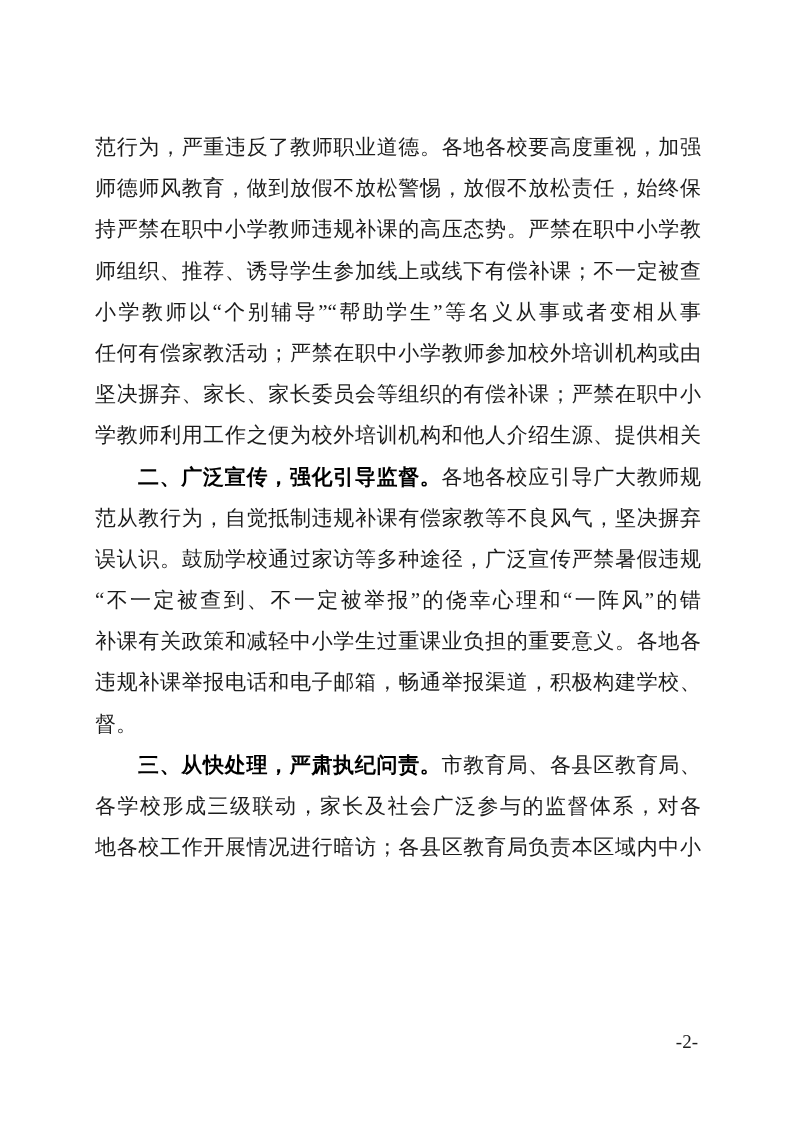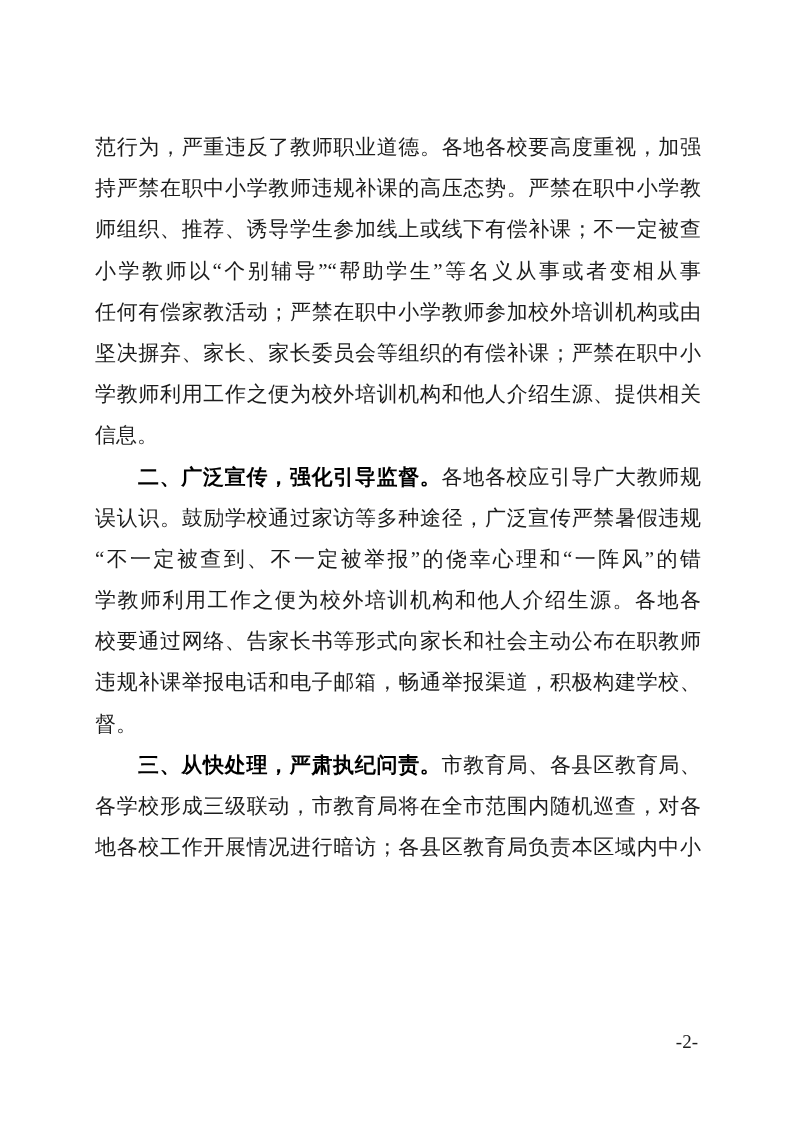--- a/index.html
+++ b/index.html
@@ -54,37 +54,37 @@
   }
 </style>
 </head>
 <body>
 
 <div class="page">
 
   <div class="doc-body">
 
     <div class="text-line">范行为，严重违反了教师职业道德。各地各校要高度重视，加强</div>
+    <div class="text-line">师德师风教育，做到放假不放松警惕，放假不放松责任，始终保</div>
     <div class="text-line">持严禁在职中小学教师违规补课的高压态势。严禁在职中小学教</div>
     <div class="text-line">师组织、推荐、诱导学生参加线上或线下有偿补课；不一定被查到</div>
     <div class="text-line">小学教师以“个别辅导”“帮助学生”等名义从事或者变相从事</div>
     <div class="text-line">任何有偿家教活动；严禁在职中小学教师参加校外培训机构或由</div>
     <div class="text-line">坚决摒弃、家长、家长委员会等组织的有偿补课；严禁在职中小</div>
     <div class="text-line">学教师利用工作之便为校外培训机构和他人介绍生源、提供相关</div>
-    <div class="text-line para-end">信息。</div>
 
     <div class="text-line indent"><span class="section-heading">二、广泛宣传，强化引导监督。</span><span>各地各校应引导广大教师规</span></div>
+    <div class="text-line">范从教行为，自觉抵制违规补课有偿家教等不良风气，坚决摒弃</div>
     <div class="text-line">误认识。鼓励学校通过家访等多种途径，广泛宣传严禁暑假违规</div>
     <div class="text-line">“不一定被查到、不一定被举报”的侥幸心理和“一阵风”的错</div>
-    <div class="text-line">学教师利用工作之便为校外培训机构和他人介绍生源。各地各</div>
-    <div class="text-line">校要通过网络、告家长书等形式向家长和社会主动公布在职教师</div>
+    <div class="text-line">补课有关政策和减轻中小学生过重课业负担的重要意义。各地各</div>
     <div class="text-line">违规补课举报电话和电子邮箱，畅通举报渠道，积极构建学校、</div>
     <div class="text-line para-end">督。</div>
 
     <div class="text-line indent"><span class="section-heading">三、从快处理，严肃执纪问责。</span><span>市教育局、各县区教育局、</span></div>
-    <div class="text-line">各学校形成三级联动，市教育局将在全市范围内随机巡查，对各</div>
+    <div class="text-line">各学校形成三级联动，家长及社会广泛参与的监督体系，对各</div>
     <div class="text-line">地各校工作开展情况进行暗访；各县区教育局负责本区域内中小</div>
 
   </div>
 
   <div class="page-number">-2-</div>
 
 </div>
 
 </body></html>

